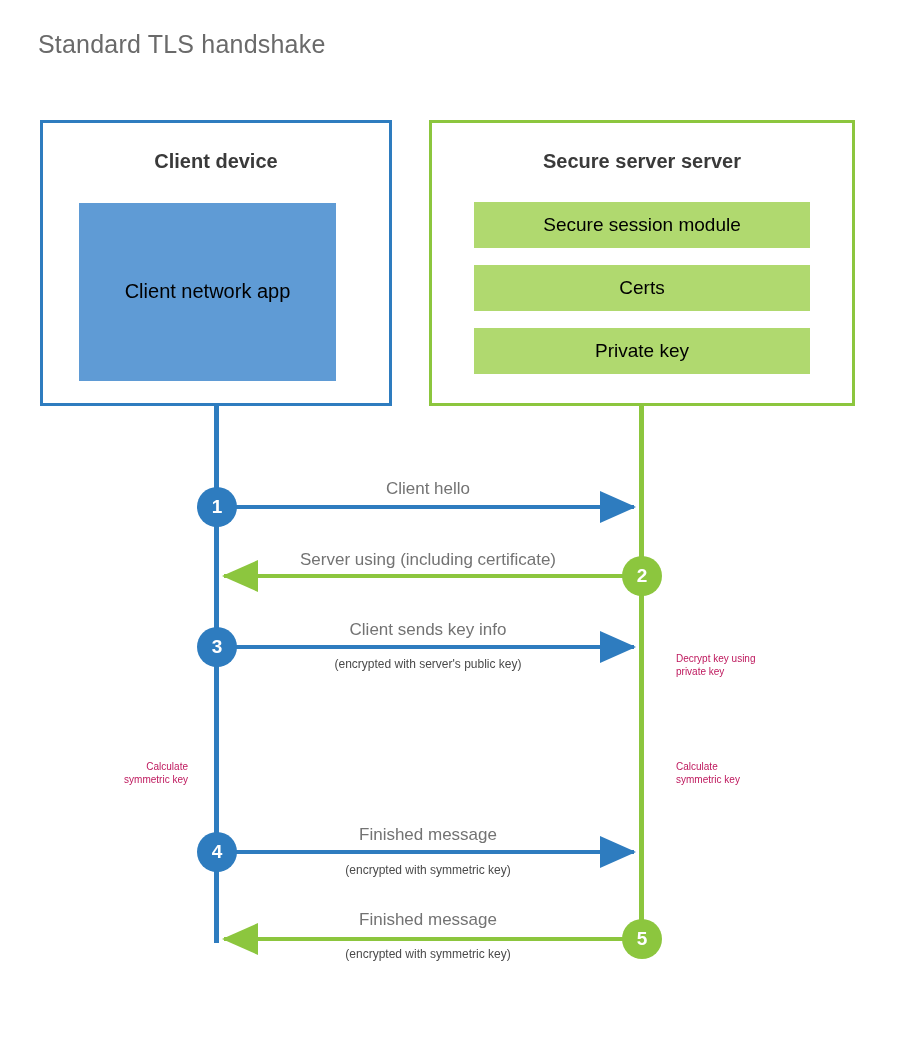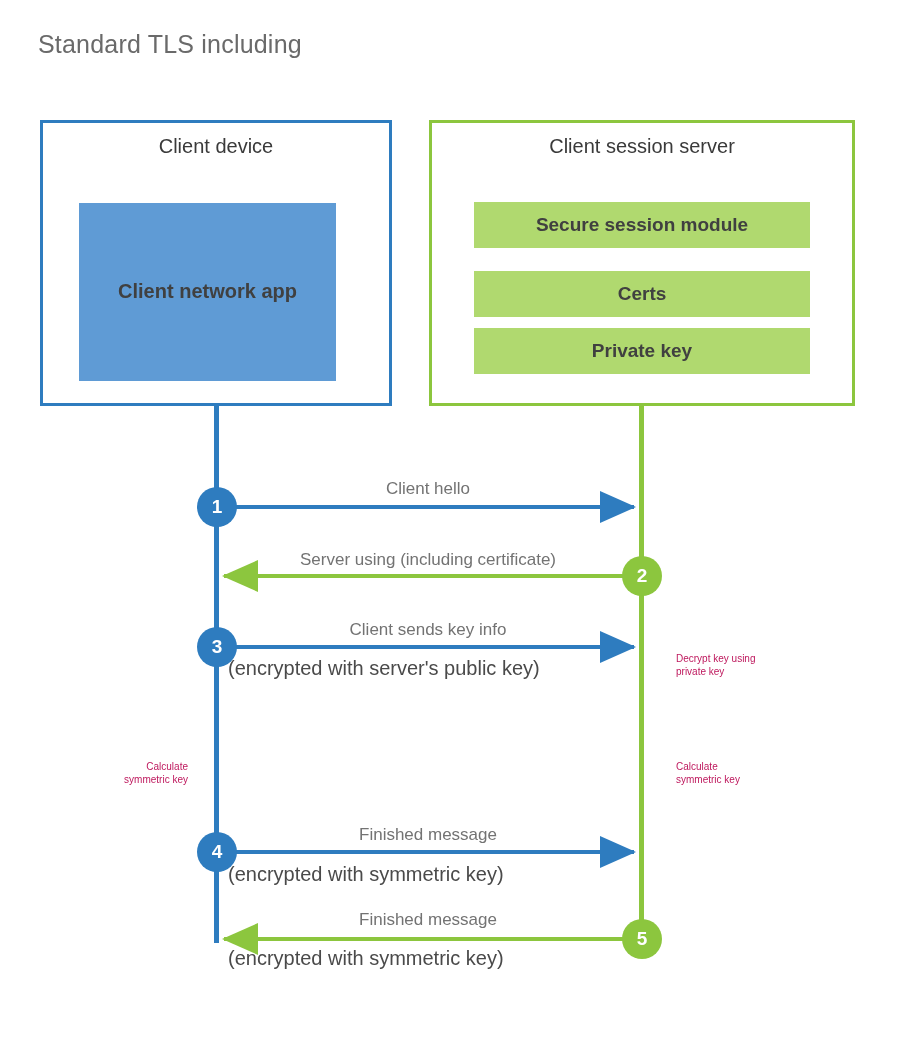--- a/index.html
+++ b/index.html
@@ -52,56 +52,56 @@
     left: 429px;
     top: 120px;
     width: 426px;
     height: 286px;
     border: 3px solid #8cc63e;
   }
   .party-title {
     position: absolute;
     left: 0;
     right: 0;
-    top: 12px;
+    top: 27px;
     text-align: center;
     font-size: 20px;
-    font-weight: normal;
+    font-weight: bold;
     color: #3a3a3a;
   }
 
   
   .comp-block {
     position: absolute;
     display: flex;
     align-items: center;
     justify-content: center;
-    color: #404040;
+    color: #000000;
     font-size: 19px;
-    font-weight: 700;
+    font-weight: 400;
     box-sizing: border-box;
     text-align: center;
   }
   .comp-block.client-app {
     left: 36px;
     top: 80px;
     width: 257px;
     height: 178px;
     background: #5f9bd5;
     line-height: 1.28;
     font-size: 20px;
   }
   .comp-block.server-bar {
     left: 42px;
     width: 336px;
     height: 46px;
     background: #b0d96f;
   }
   .comp-block.bar-0 { top: 79px; }
-  .comp-block.bar-1 { top: 142px; margin-top: 6px; }
+  .comp-block.bar-1 { top: 142px; }
   .comp-block.bar-2 { top: 205px; }
 
   
   .lifeline {
     position: absolute;
     width: 5px;
   }
   .lifeline.client { left: 214px; background: #2e7cbf; }
   .lifeline.server { left: 639px; background: #8cc63e; }
 
@@ -124,24 +124,24 @@
   
   .msg-label {
     position: absolute;
     font-size: 17px;
     color: #737373;
     white-space: nowrap;
     text-align: center;
   }
   .msg-sub {
     position: absolute;
-    font-size: 20px;
+    font-size: 12px;
     color: #4a4a4a;
     white-space: nowrap;
-    text-align: left;
+    text-align: center;
   }
 
   
   .side-note {
     position: absolute;
     font-size: 10px;
     line-height: 1.3;
     color: #be185d;
     white-space: pre-line;
     margin-top: 20px;
@@ -156,29 +156,29 @@
     width: 900px;
     height: 1058px;
     pointer-events: none;
   }
 </style>
 </head>
 <body>
 
 <div id="diagram-root">
 
-  <div class="page-title">Standard TLS including</div>
+  <div class="page-title">Standard TLS handshake</div>
 
   <div class="party-box client">
     <div class="party-title">Client device</div>
     <div class="comp-block client-app">Client network app</div>
   </div>
 
   <div class="party-box server">
-    <div class="party-title">Client session server</div>
+    <div class="party-title">Secure server server</div>
     <div class="comp-block server-bar bar-0">Secure session module</div>
     <div class="comp-block server-bar bar-1">Certs</div>
     <div class="comp-block server-bar bar-2">Private key</div>
   </div>
 
   <div class="lifeline client" style="top:405px; height:538px;"></div>
   <div class="lifeline server" style="top:405px; height:534px;"></div>
 
   <svg class="arrows" viewBox="0 0 900 1058">
     <defs>

